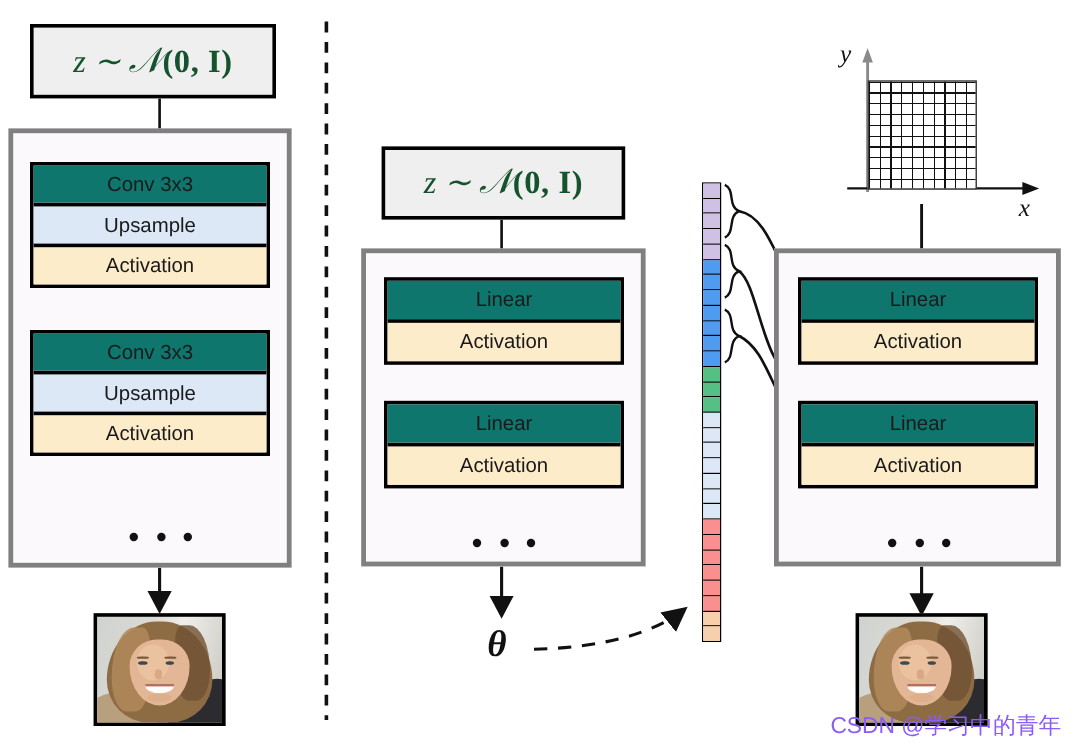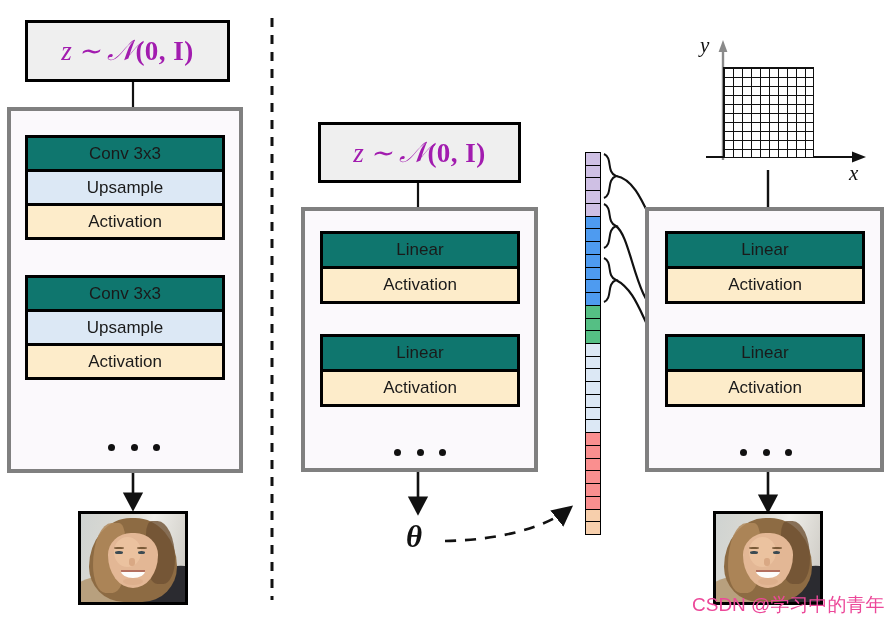--- a/index.html
+++ b/index.html
@@ -4,21 +4,21 @@
 <style>
   html,body{margin:0;padding:0;background:#ffffff;}
   body{width:896px;height:621px;position:relative;overflow:hidden;
        font-family:"Liberation Sans",sans-serif;}
   #stage{position:absolute;left:0;top:0;width:896px;height:621px;}
 
   
   .z-box{position:absolute;background:#efefef;border:3px solid #000;
          box-sizing:border-box;display:flex;align-items:center;justify-content:center;}
   .z-box .formula{font-family:"Liberation Serif",serif;font-size:27px;
-         font-style:italic;color:#a21caf;letter-spacing:.5px;white-space:nowrap;}
+         font-style:italic;color:#14532d;letter-spacing:.5px;white-space:nowrap;}
   .z-box .formula .cal{font-size:29px;}
   .z-box .formula .bld{font-weight:bold;font-style:normal;}
 
   .panel{position:absolute;background:#fbf9fc;border:4px solid #808080;
          box-sizing:border-box;}
 
   .layerstack{position:absolute;border:3px solid #000;box-sizing:border-box;
               display:flex;flex-direction:column;}
   .layerstack .row{flex:1;display:flex;align-items:center;justify-content:center;
               box-sizing:border-box;font-size:17px;color:#1a1a1a;}
@@ -79,21 +79,21 @@
   .theta{position:absolute;font-family:"Liberation Serif",serif;font-style:italic;
     font-weight:bold;font-size:31px;color:#111;}
 
   
   .colorbar{position:absolute;border:1px solid #000;box-sizing:border-box;
     display:flex;flex-direction:column;}
   .colorbar i{display:block;flex:1;border-bottom:1px solid #000;}
   .colorbar i:last-child{border-bottom:none;}
 
   
-  .watermark{position:absolute;color:#ec4899;font-size:19px;white-space:nowrap;}
+  .watermark{position:absolute;color:#8b5cf6;font-size:19px;white-space:nowrap;}
 </style>
 </head>
 <body>
 
 <div id="stage">
 
   <svg id="wires" viewBox="0 0 896 621" xmlns="http://www.w3.org/2000/svg">
     <defs>
       <marker id="ah" markerWidth="9" markerHeight="9" refX="6" refY="4.5" orient="auto" markerUnits="strokeWidth">
         <path d="M0,0.6 L7.4,4.5 L0,8.4 z" fill="#111"></path>

